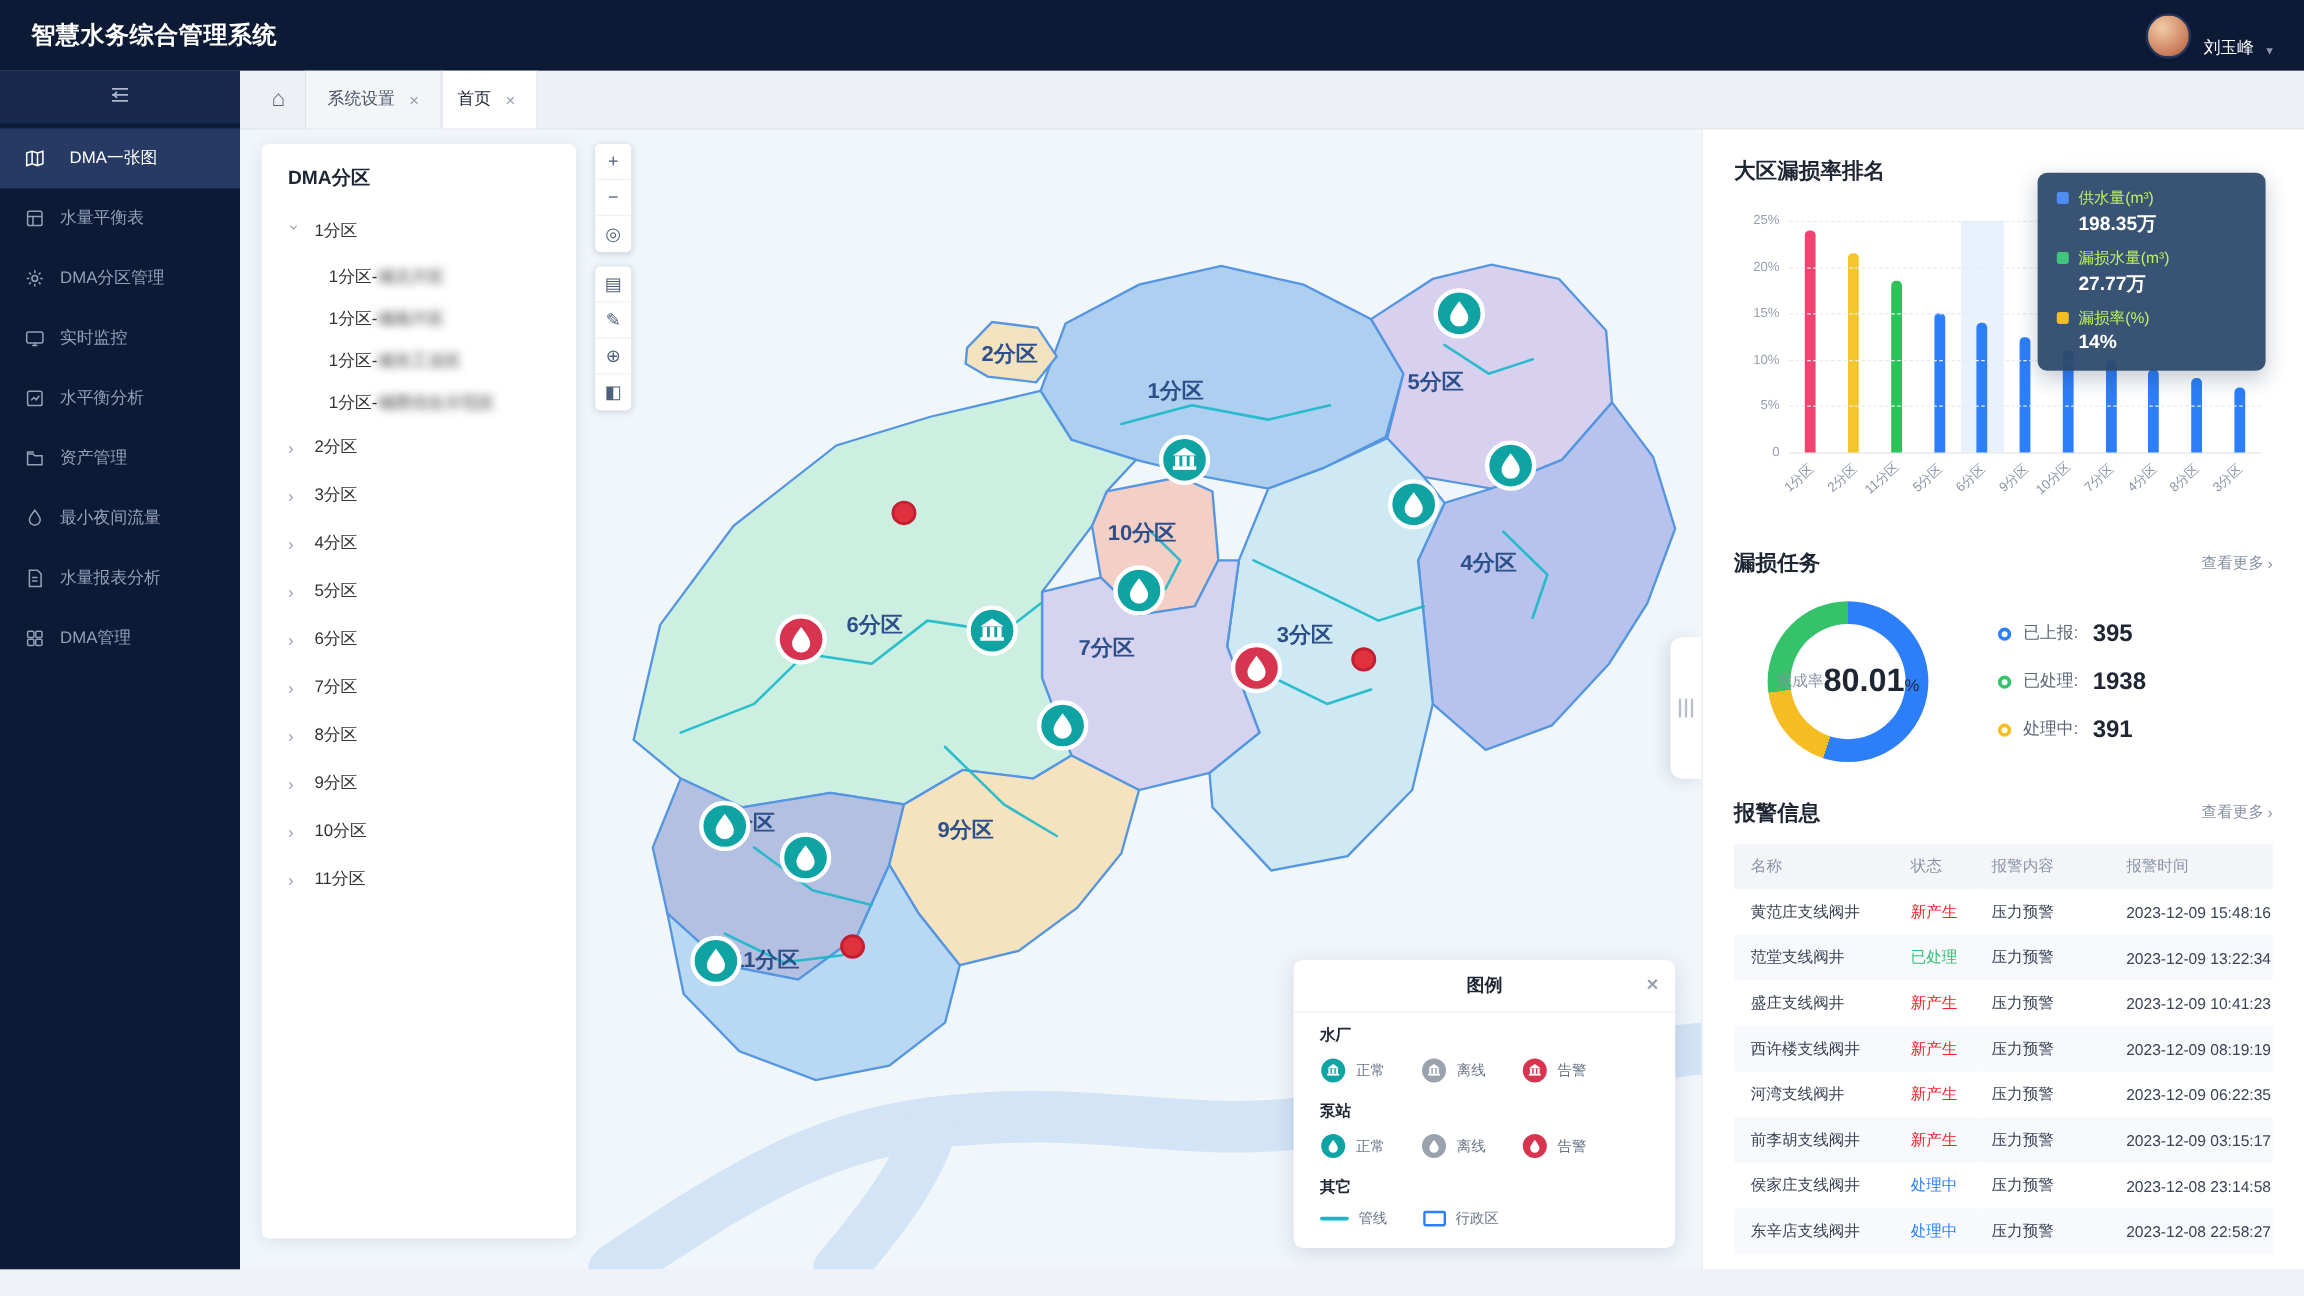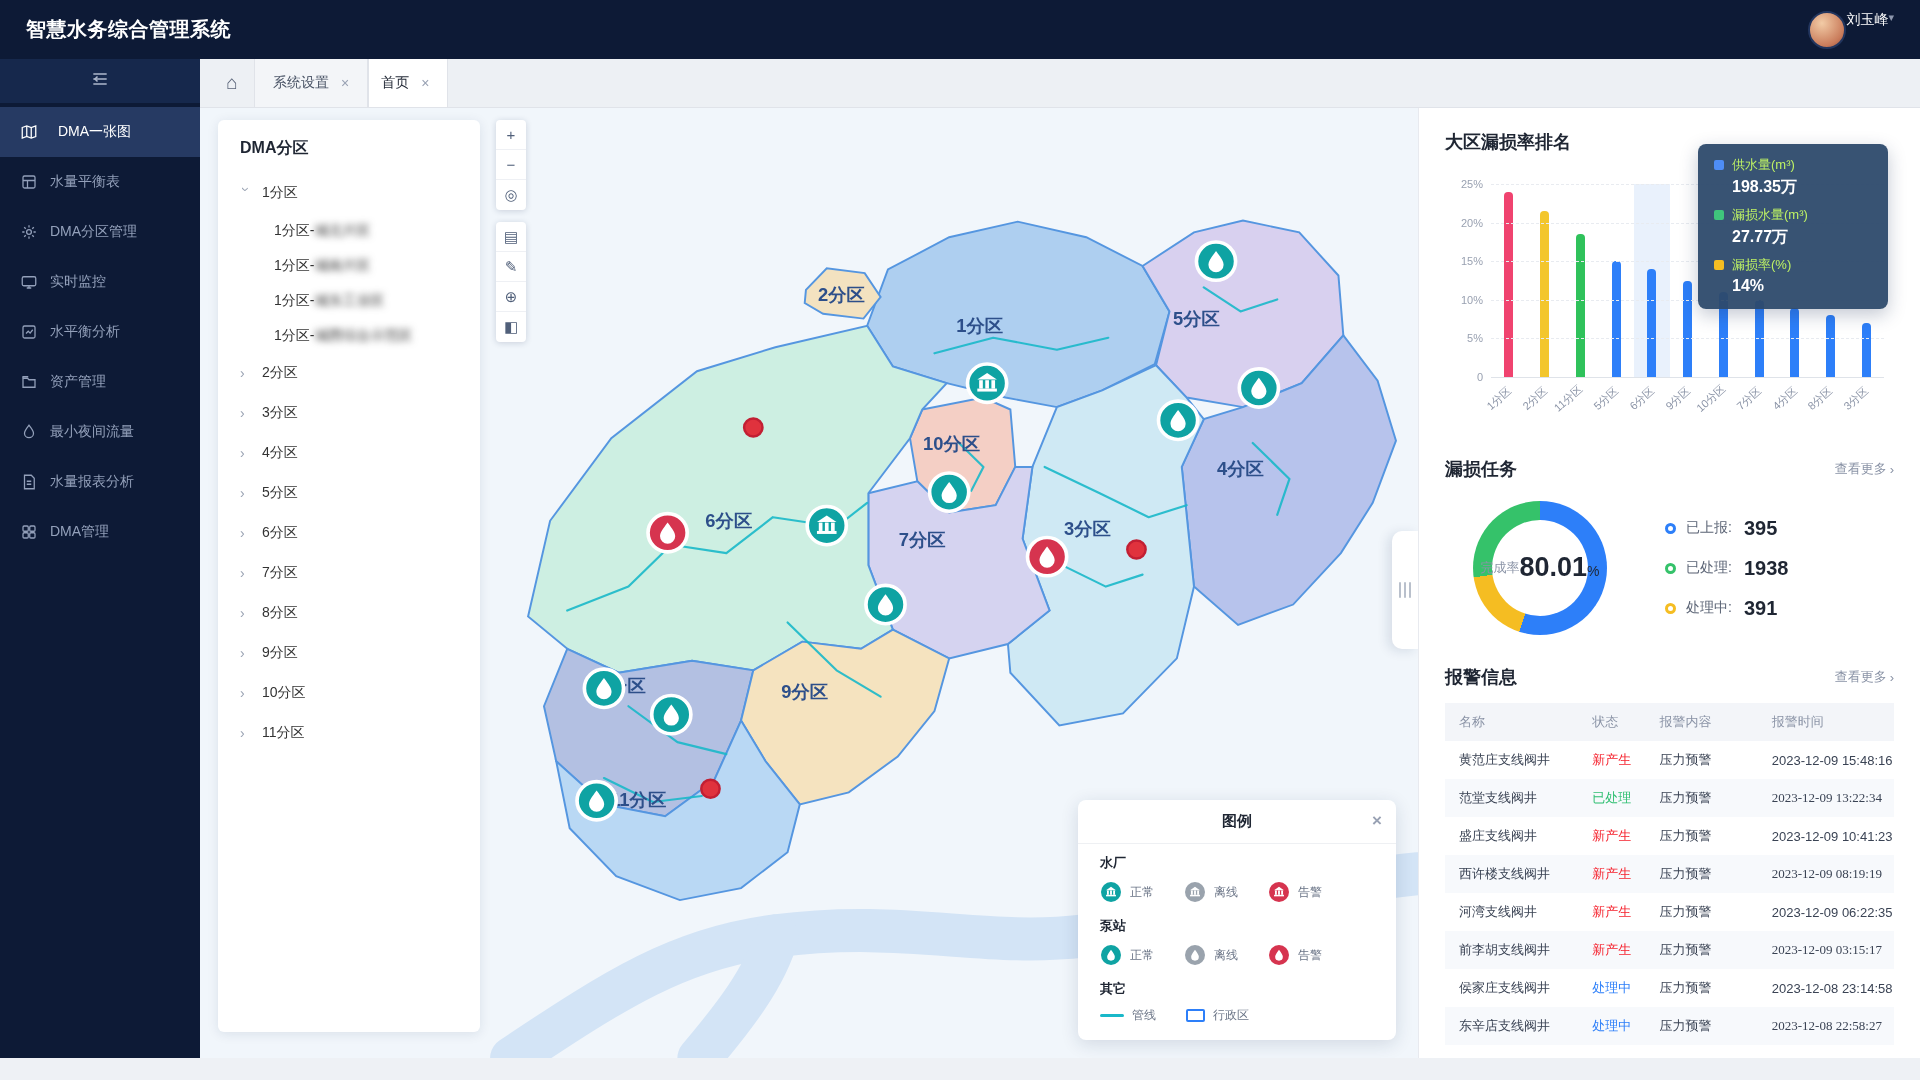--- a/index.html
+++ b/index.html
@@ -2,21 +2,21 @@
 <html><head>
 <meta charset="utf-8">
 <style>
   html,body{margin:0;padding:0;background:#eef1f5;font-family:"Liberation Sans","DejaVu Sans",sans-serif;}
   *{box-sizing:border-box;}
   .app{width:1920px;height:1058px;display:flex;flex-direction:column;overflow:hidden;}
 
   
   .topbar{height:59px;flex:0 0 59px;background:#0d1a36;display:flex;align-items:center;justify-content:space-between;padding:0 26px;}
   .topbar-title{color:#fff;font-size:20px;font-weight:bold;letter-spacing:.5px;}
-  .topbar-user{display:flex;align-items:flex-start;gap:0;cursor:pointer;}
+  .topbar-user{display:flex;align-items:flex-end;gap:10px;cursor:pointer;}
   .avatar{width:38px;height:38px;border-radius:50%;background:radial-gradient(circle at 35% 30%,#f2cba6,#c97b5a 70%,#8a4a3a);border:2px solid #22355e;}
   .user-name{color:#fff;font-size:14px;}
   .caret{color:#8d97ad;font-size:11px;}
 
   .body{flex:1;display:flex;min-height:0;}
 
   
   .sidebar{width:200px;flex:0 0 200px;background:#0d1a36;display:flex;flex-direction:column;}
   .sidebar-collapse{height:44px;background:#16284c;display:flex;align-items:center;justify-content:center;color:#aeb8cc;cursor:pointer;}
   .menu{flex:1;padding-top:4px;}
@@ -103,21 +103,21 @@
   .tl-row{display:flex;align-items:center;gap:10px;}
   .tl-ring{width:11px;height:11px;border-radius:50%;border:3px solid;display:inline-block;}
   .tl-label{font-size:14px;color:#5c6576;}
   .tl-value{font-size:20px;font-weight:bold;color:#1f2633;margin-left:2px;}
 
   .alarms-section{margin-top:30px;}
   .alarm-table{width:100%;border-collapse:collapse;margin-top:14px;table-layout:fixed;}
   .alarm-table th{background:#f3f5f9;font-size:13px;color:#8a93a6;font-weight:normal;text-align:left;padding:10px 8px;white-space:nowrap;}
   .alarm-table td{font-size:13px;color:#3a4354;padding:10px 8px;white-space:nowrap;overflow:hidden;}
   .alarm-table th:first-child,.alarm-table td:first-child{padding-left:14px;}
-  .alarm-table tr.even td{background:#f7f9fc;font-family:Liberation Serif, serif;}
+  .alarm-table tr.even td{background:#f7f9fc;}
 </style>
 </head>
 <body>
 
 <div class="app">
   <header class="topbar">
     <div class="topbar-title">智慧水务综合管理系统</div>
     <div class="topbar-user">
       <div class="avatar"></div>
       <span class="user-name">刘玉峰</span>

